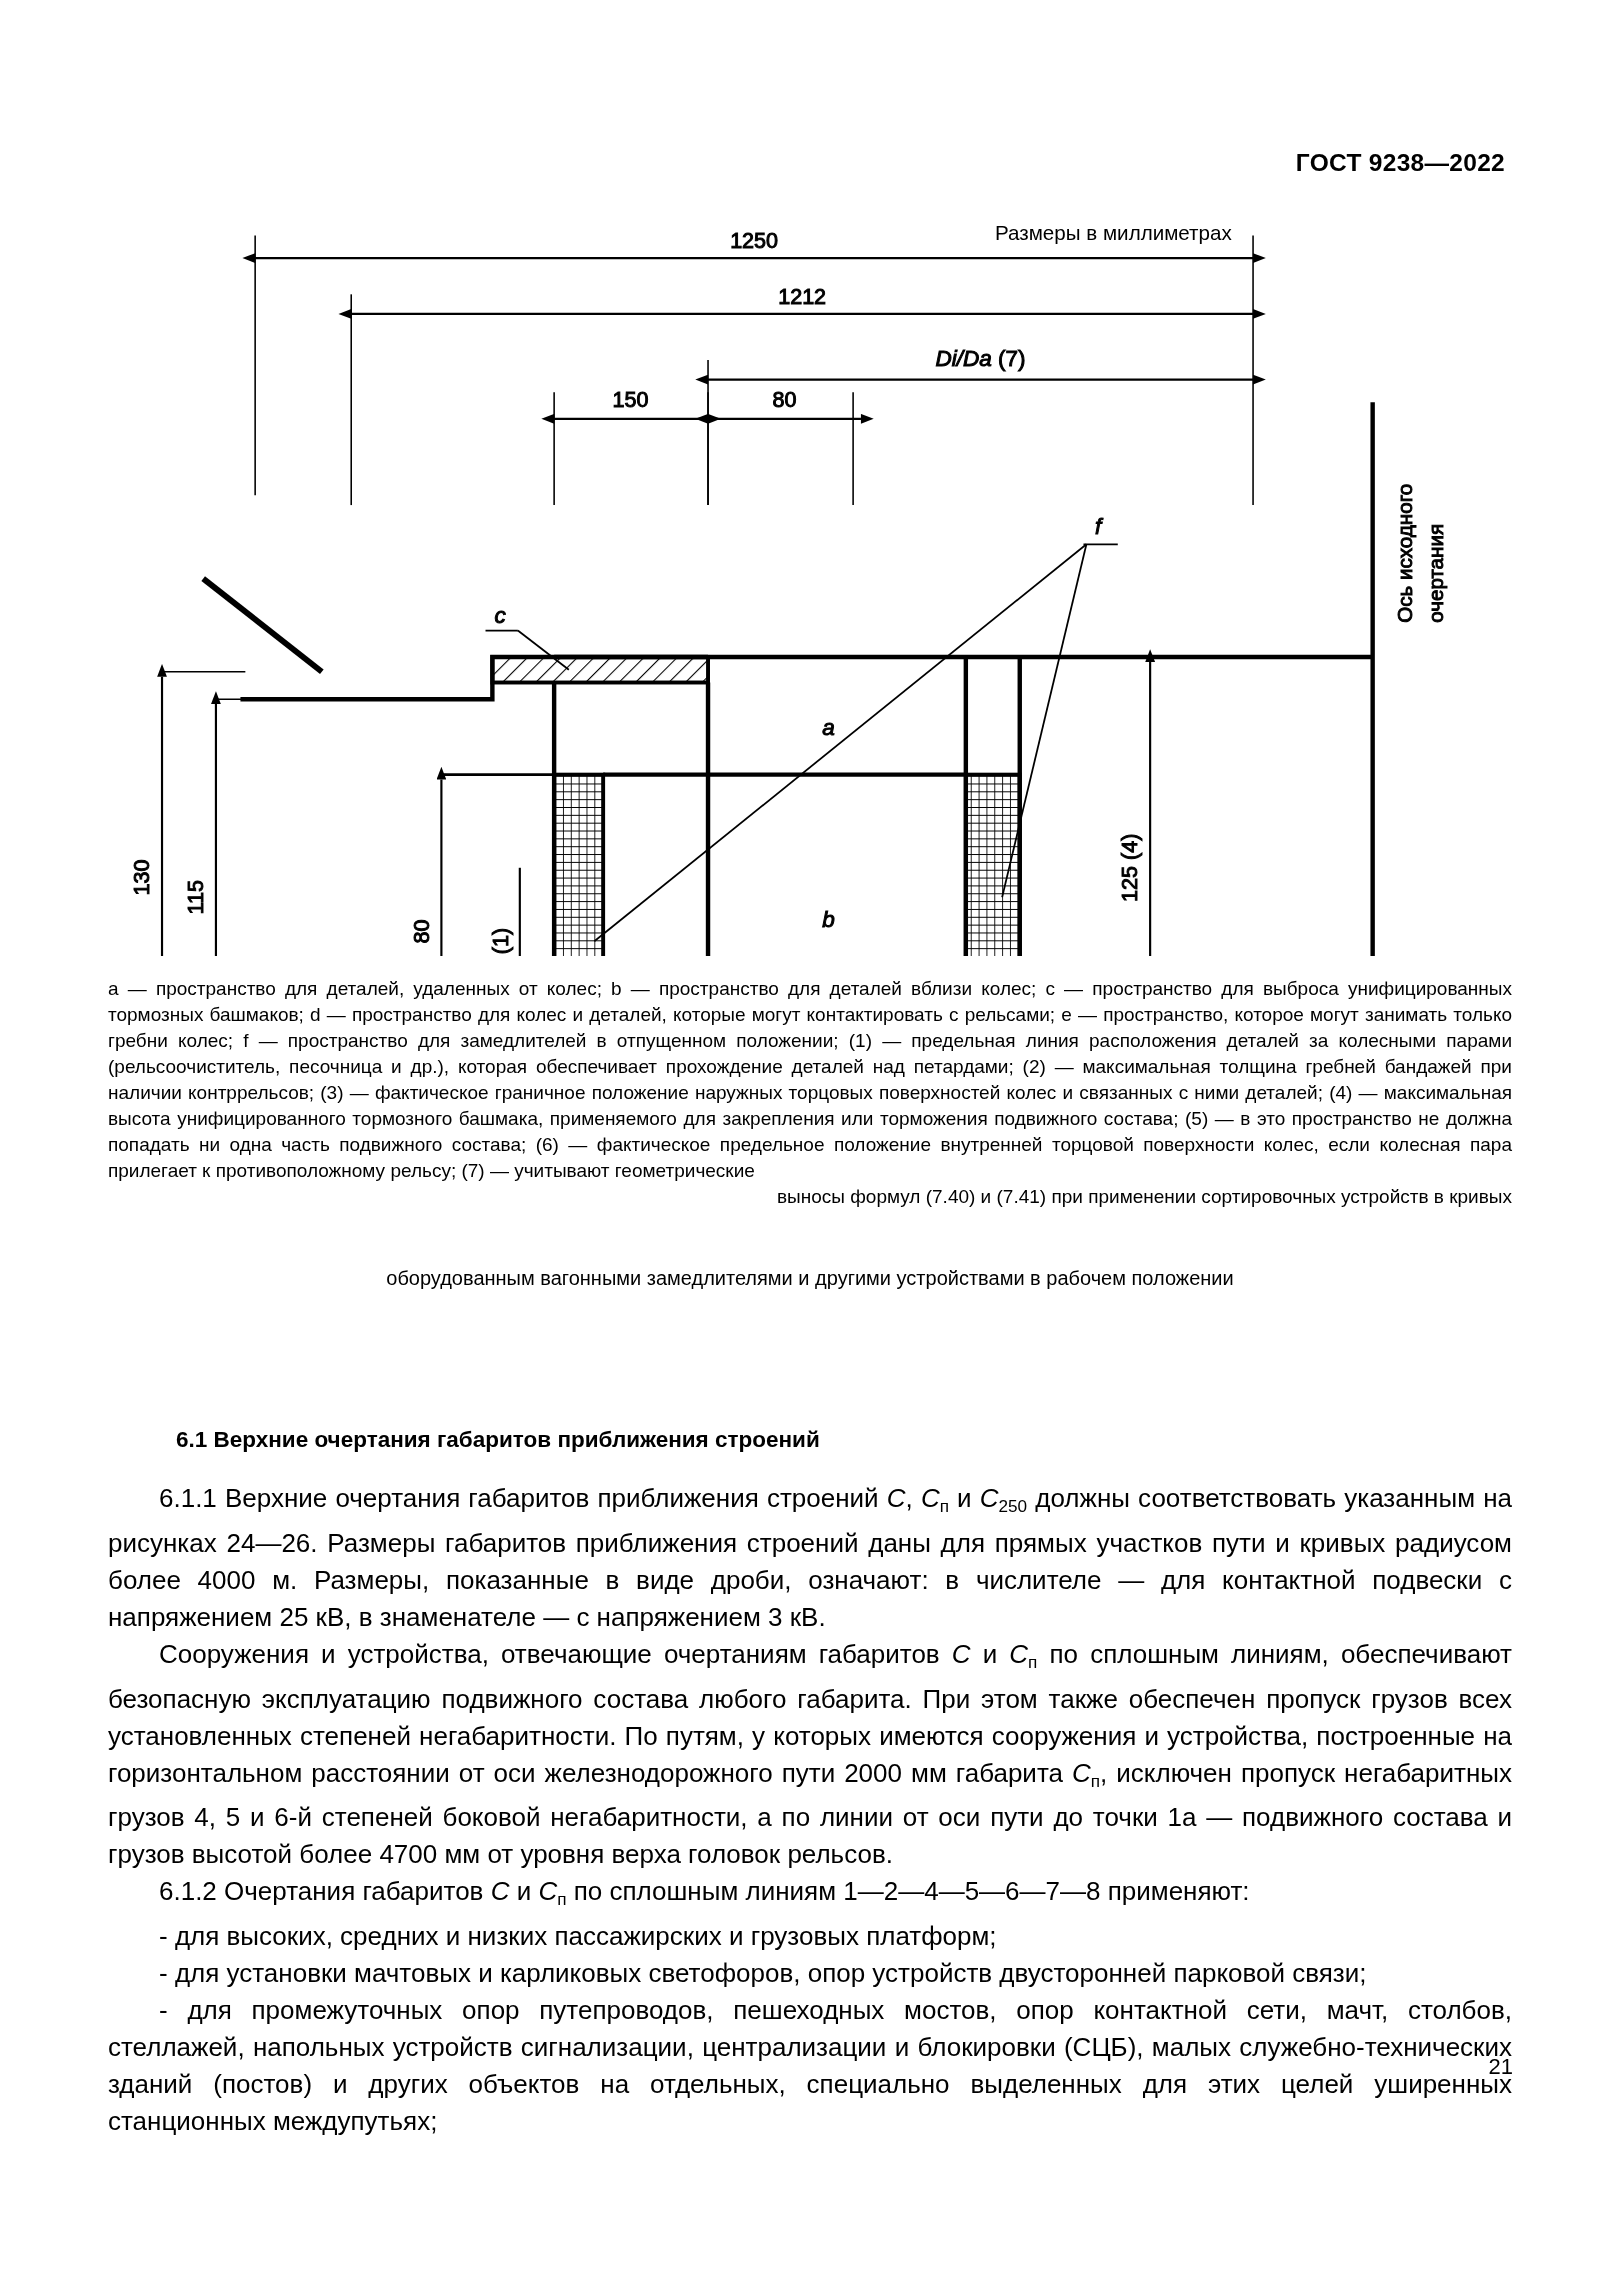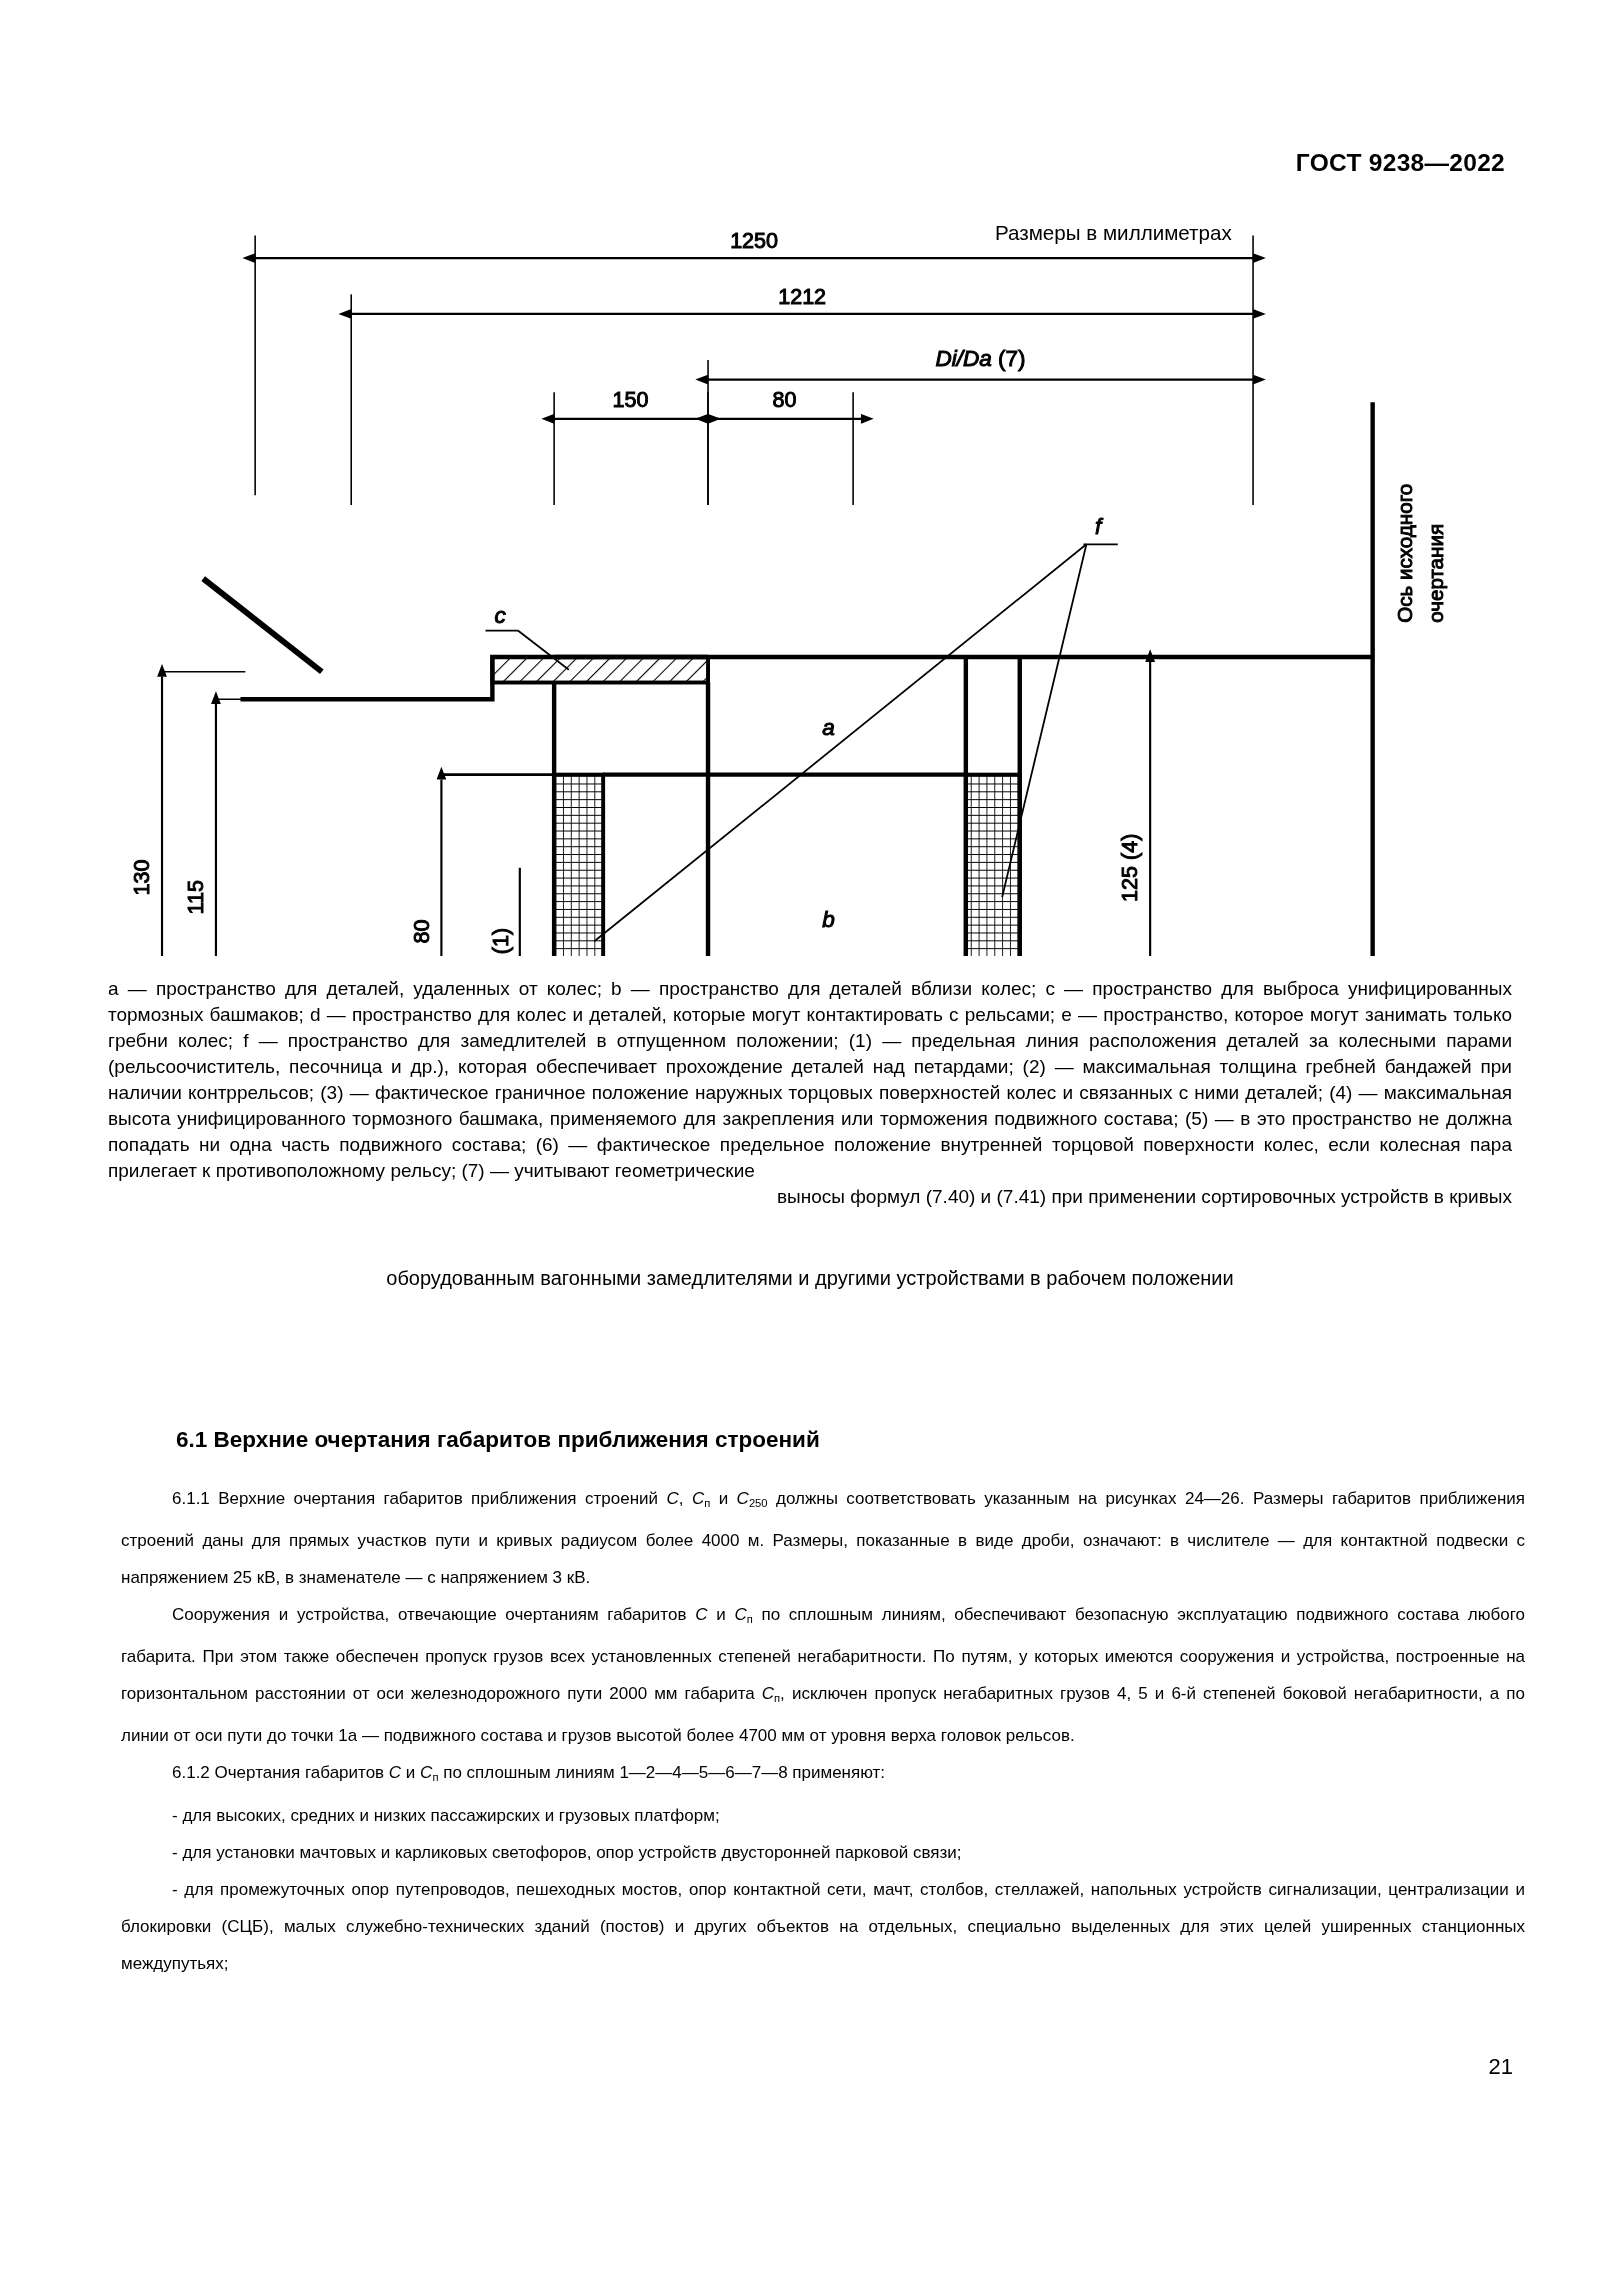--- a/index.html
+++ b/index.html
@@ -89,25 +89,24 @@
     font-weight: bold;
     top: 1427px;
     left: 176px;
   }
   
   .body {
     position: absolute;
     top: 1480px;
     left: 108px;
     width: 1404px;
-    font-size: 17px;
+    font-size: 26px;
     line-height: 37px;
     text-align: justify;
     text-justify: inter-word;
-    margin-left: 13px;
   }
   .body p { margin: 0; }
   .body p.ind { text-indent: 51px; }
   .body p.dash { text-indent: 51px; }
   .body i { font-style: italic; }
   sub { font-size: 0.66em; vertical-align: -0.28em; }
   
   .folio {
     position: absolute;
     top: 2054px;

